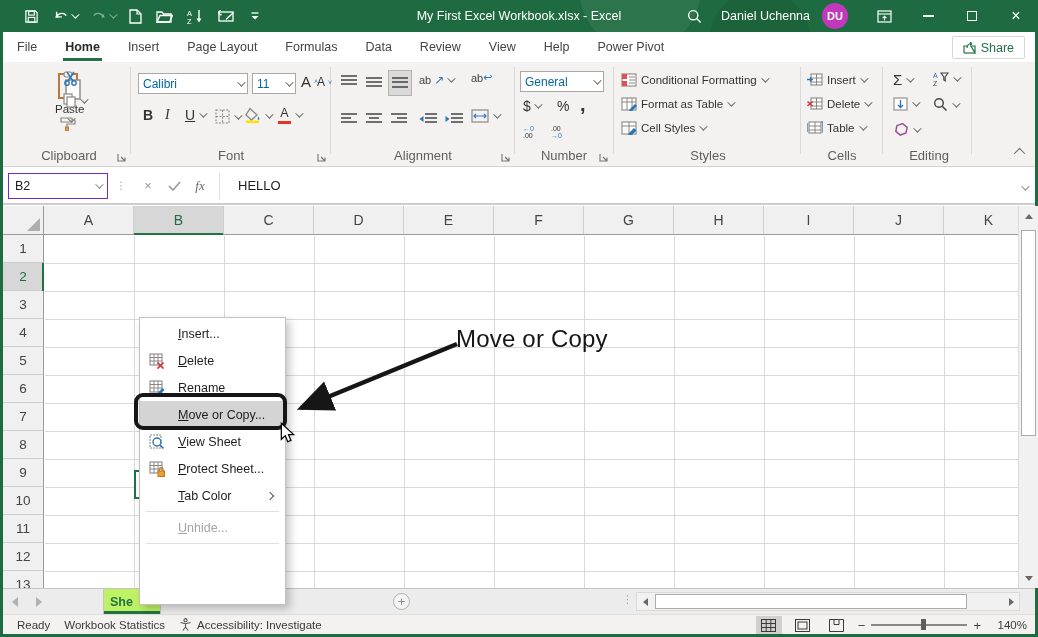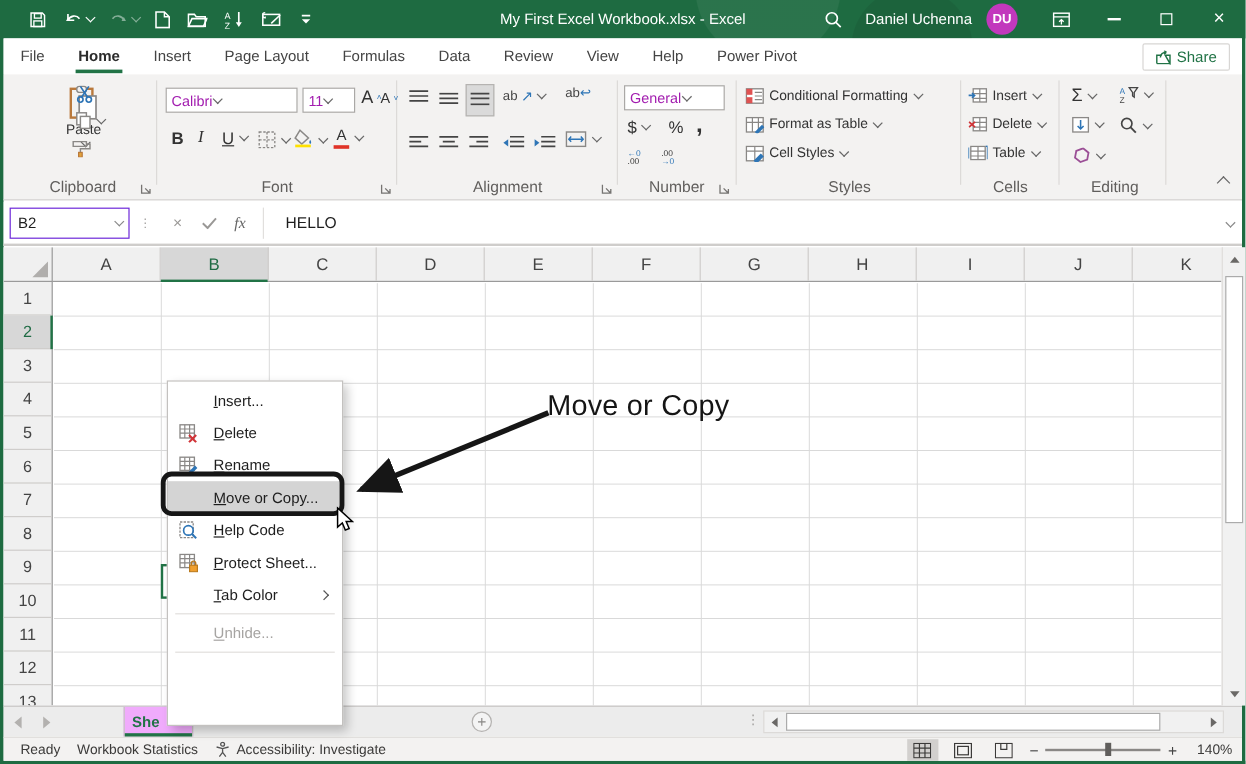--- a/index.html
+++ b/index.html
@@ -42,21 +42,21 @@
   #share-btn { position:absolute; right:10px; top:4px; height:23px; border:1px solid #d8d6d4; background:#fff; border-radius:2px;
                display:flex; align-items:center; gap:5px; padding:0 10px; color:#217346; font-size:12.5px; }
 
   
   #ribbon { position:absolute; left:0; top:62px; width:1032px; height:105px; background:#f3f2f1; border-bottom:1px solid #d5d3d1; font-size:11px; color:#444; }
   .gsep { position:absolute; top:5px; bottom:12px; width:1px; background:#dcdad8; }
   .group { position:absolute; top:3px; bottom:0; }
   .glabel { position:absolute; bottom:3px; left:0; right:0; text-align:center; color:#605e5c; font-size:13px; }
   .launcher { position:absolute; bottom:3px; width:10px; height:10px; }
   .launcher svg { display:block; }
-  .combo { background:#fff; border:1px solid #aaa8a6; height:21px; display:flex; align-items:center; font-size:12px; color:#a21caf; padding:0 4px; }
+  .combo { background:#fff; border:1px solid #aaa8a6; height:21px; display:flex; align-items:center; font-size:12px; color:#0369a1; padding:0 4px; justify-content:space-between; }
   .mini { font-size:12px; color:#333; display:flex; align-items:center; gap:3px; }
   .bigbtn { display:flex; flex-direction:column; align-items:center; justify-content:flex-start; gap:2px; padding-top:4px;margin-left:38px; }
   .sel-box { background:#dadada; border:1px solid #b5b3b1; }
   .ribbon-txtbtn { display:flex; align-items:center; gap:4px; white-space:nowrap; font-size:11.5px; color:#333; }
   .alico { display:inline-block; }
   .stack { display:flex; flex-direction:column; line-height:1; font-size:7px; color:#333; align-items:flex-start; }
   .blue { color:#2e75b6; }
 
   
   #fbar { position:absolute; left:0; top:168px; width:1032px; height:37px; background:#fff; border-bottom:2px solid #cfcdcb; display:flex; align-items:center; }
@@ -102,21 +102,21 @@
   #ann-box { position:absolute; left:131px; top:393px; width:153px; height:37px; border:4px solid #161616; border-radius:9px; z-index:30; pointer-events:none; }
   #ann-label { position:absolute; left:453px; top:325px; font-size:24px; font-weight:normal; color:#151515; z-index:30; letter-spacing:.2px; }
   #ann-arrow { position:absolute; left:270px; top:330px; z-index:29; pointer-events:none; }
   #cursor { position:absolute; left:277px; top:422px; z-index:40; pointer-events:none; }
 
   
   #sheetbar { position:absolute; left:0; top:588px; width:1032px; height:26px; background:#ececec; border-top:1px solid #c6c4c2; display:flex; align-items:center; }
   .navarr { width:0; height:0; margin:0 9px; }
   .navarr.left  { border-top:5px solid transparent; border-bottom:5px solid transparent; border-right:6px solid #b3b1af; }
   .navarr.right { border-top:5px solid transparent; border-bottom:5px solid transparent; border-left:6px solid #b3b1af; }
-  #activetab { position:absolute; left:100px; top:0; width:58px; height:25px; background:#f0abfc; border-left:1px solid #c6c4c2; border-right:1px solid #c6c4c2;
+  #activetab { position:absolute; left:100px; top:0; width:58px; height:25px; background:#bef264; border-left:1px solid #c6c4c2; border-right:1px solid #c6c4c2;
                display:flex; align-items:center; padding-left:6px; font-size:12.5px; font-weight:bold; color:#217346; }
   #activetab::after { content:""; position:absolute; left:0; right:0; bottom:0; height:3px; background:#217346; }
   #addsheet { position:absolute; left:390px; top:4px; width:17px; height:17px; border:1px solid #b3b1af; border-radius:50%; color:#8a8886;
               display:flex; align-items:center; justify-content:center; font-size:13px; background:#f4f4f4; }
   #hsplit { position:absolute; left:619px; top:4px; color:#a19f9d; font-size:11px; letter-spacing:-1px; }
   #hscroll { position:absolute; left:633px; top:3px; width:384px; height:19px; background:#f1f1f1; border:1px solid #dcdad8; display:flex; align-items:center; }
   .sbtn { width:16px; height:17px; display:flex; align-items:center; justify-content:center; }
   .tri-l { border-top:4px solid transparent; border-bottom:4px solid transparent; border-right:5px solid #6a6866; }
   .tri-r { border-top:4px solid transparent; border-bottom:4px solid transparent; border-left:5px solid #6a6866; }
   .tri-u { border-left:4px solid transparent; border-right:4px solid transparent; border-bottom:5px solid #6a6866; }
@@ -610,21 +610,21 @@
     </div>
     <div class="mitem hl">
         <span class="lbl">Move or Copy...</span>
       </div>
     <div class="mitem">
       <span class="micon"><svg width="16" height="16" viewBox="0 0 16 16">
             <rect x="1" y="1" width="11" height="13" fill="#fff" stroke="#8a8886" stroke-width="1.1" stroke-dasharray="2 1"></rect>
             <circle cx="8" cy="8" r="4" fill="none" stroke="#2e75b6" stroke-width="1.4"></circle>
             <path d="M11 11 L14.5 14.5" stroke="#2e75b6" stroke-width="1.6"></path>
           </svg></span>
-      <span class="lbl">Help Code</span>
+      <span class="lbl">View Sheet</span>
     </div>
     <div class="mitem">
       <span class="micon"><svg width="16" height="16" viewBox="0 0 16 16">
             <rect x="1" y="1" width="12" height="11" fill="#fff" stroke="#8a8886" stroke-width="1.1"></rect>
             <path d="M1 4.5 h12 M1 8 h12 M5 1 v11 M9 1 v11" stroke="#8a8886" stroke-width="1"></path>
             <rect x="9" y="10" width="6.5" height="5.5" fill="#f0a030" stroke="#b97a1e" stroke-width="1"></rect>
             <path d="M10.5 10 v-1.6 a1.8 1.8 0 0 1 3.6 0 V10" fill="none" stroke="#b97a1e" stroke-width="1.2"></path>
           </svg></span>
       <span class="lbl">Protect Sheet...</span>
     </div>

